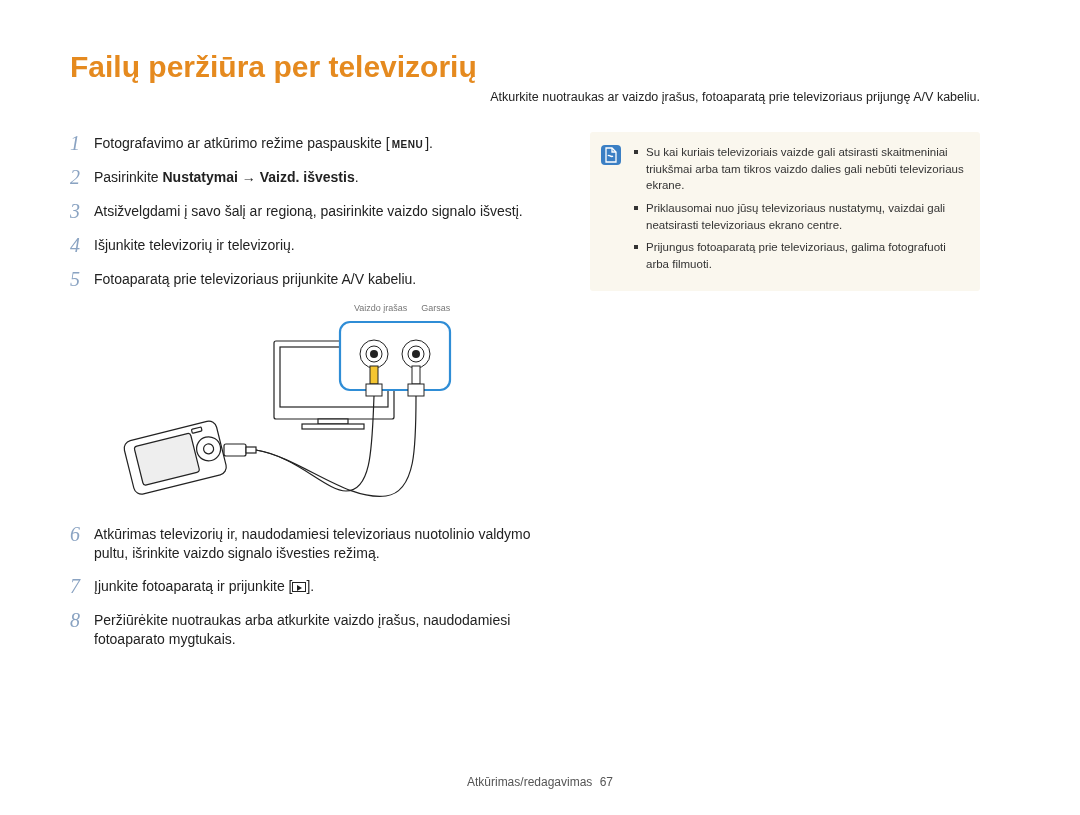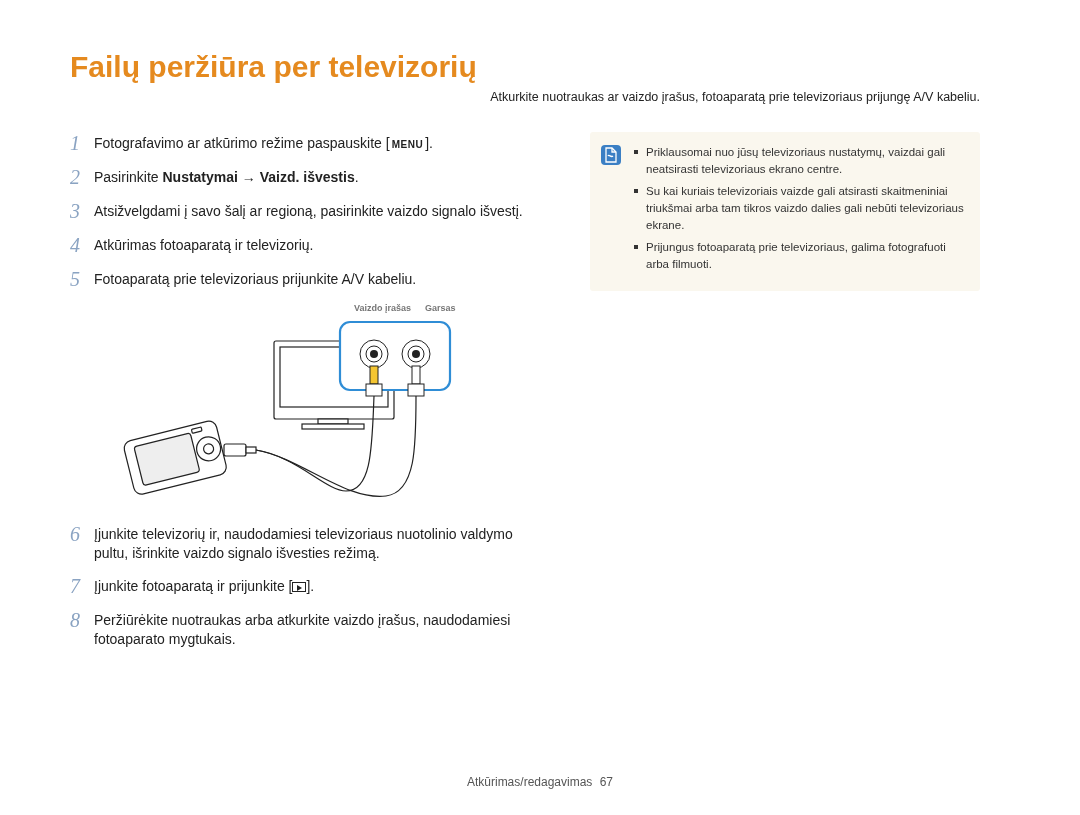--- a/index.html
+++ b/index.html
@@ -159,29 +159,29 @@
           </span>
         </li>
 
         <li>
           <span class="num">3</span>
           <span class="body">Atsižvelgdami į savo šalį ar regioną, pasirinkite vaizdo signalo išvestį.</span>
         </li>
 
         <li>
           <span class="num">4</span>
-          <span class="body">Atkūrimas fotoaparatą ir televizorių.</span>
+          <span class="body">Išjunkite televizorių ir televizorių.</span>
         </li>
 
         <li>
           <span class="num">5</span>
           <span class="body">Fotoaparatą prie televizoriaus prijunkite A/V kabeliu.</span>
         </li>
 
-        <li style="display:block;font-weight:bold;">
+        <li style="display:block;">
           <div class="diagram-wrap">
             <div class="labels-row">
               <span>Vaizdo įrašas</span>
               <span>Garsas</span>
             </div>
             <svg width="420" height="190" viewBox="0 0 420 190">
 
               <g stroke="#222" fill="#fff" stroke-width="1.2">
                 <rect x="178" y="25" width="120" height="78" rx="2"></rect>
                 <rect x="184" y="31" width="108" height="60"></rect>
@@ -227,21 +227,21 @@
               <g stroke="#222" fill="none" stroke-width="1.2">
                 <path d="M160 134 C 200 140, 230 175, 250 175 C 276 175, 276 130, 278 80"></path>
                 <path d="M160 134 C 205 142, 250 185, 290 180 C 320 176, 320 130, 320 80"></path>
               </g>
             </svg>
           </div>
         </li>
 
         <li>
           <span class="num">6</span>
-          <span class="body">Įjunkite televizorių ir, naudodamiesi televizoriaus nuotolinio valdymo pultu, išrinkite vaizdo signalo išvesties režimą.</span>
+          <span class="body">Atkūrimas televizorių ir, naudodamiesi televizoriaus nuotolinio valdymo pultu, išrinkite vaizdo signalo išvesties režimą.</span>
         </li>
 
         <li>
           <span class="num">7</span>
           <span class="body">
             <span>Įjunkite fotoaparatą ir prijunkite [</span><span class="play-glyph"></span><span>].</span>
           </span>
         </li>
 
         <li>
@@ -256,22 +256,22 @@
       <div class="note-box">
         <div class="note-icon">
           <svg width="22" height="22" viewBox="0 0 22 22">
             <rect x="1" y="1" width="20" height="20" rx="4" fill="#3b7fc4"></rect>
             <path d="M6 4 L12 4 L16 8 L16 18 L6 18 Z" fill="none" stroke="#fff" stroke-width="1.3"></path>
             <path d="M12 4 L12 8 L16 8" fill="none" stroke="#fff" stroke-width="1.3"></path>
             <path d="M8 12 C 9 10, 11 14, 13 12" fill="none" stroke="#fff" stroke-width="1.3"></path>
           </svg>
         </div>
         <ul class="bullets">
+          <li>Su kai kuriais televizoriais vaizde gali atsirasti skaitmeniniai triukšmai arba tam tikros vaizdo dalies gali nebūti televizoriaus ekrane.</li>
           <li>Priklausomai nuo jūsų televizoriaus nustatymų, vaizdai gali neatsirasti televizoriaus ekrano centre.</li>
-          <li>Su kai kuriais televizoriais vaizde gali atsirasti skaitmeniniai triukšmai arba tam tikros vaizdo dalies gali nebūti televizoriaus ekrane.</li>
           <li>Prijungus fotoaparatą prie televizoriaus, galima fotografuoti arba filmuoti.</li>
         </ul>
       </div>
     </div>
   </div>
 </div>
 
 <div class="footer">
   <span>Atkūrimas/redagavimas</span>
   <span class="pg">67</span>

